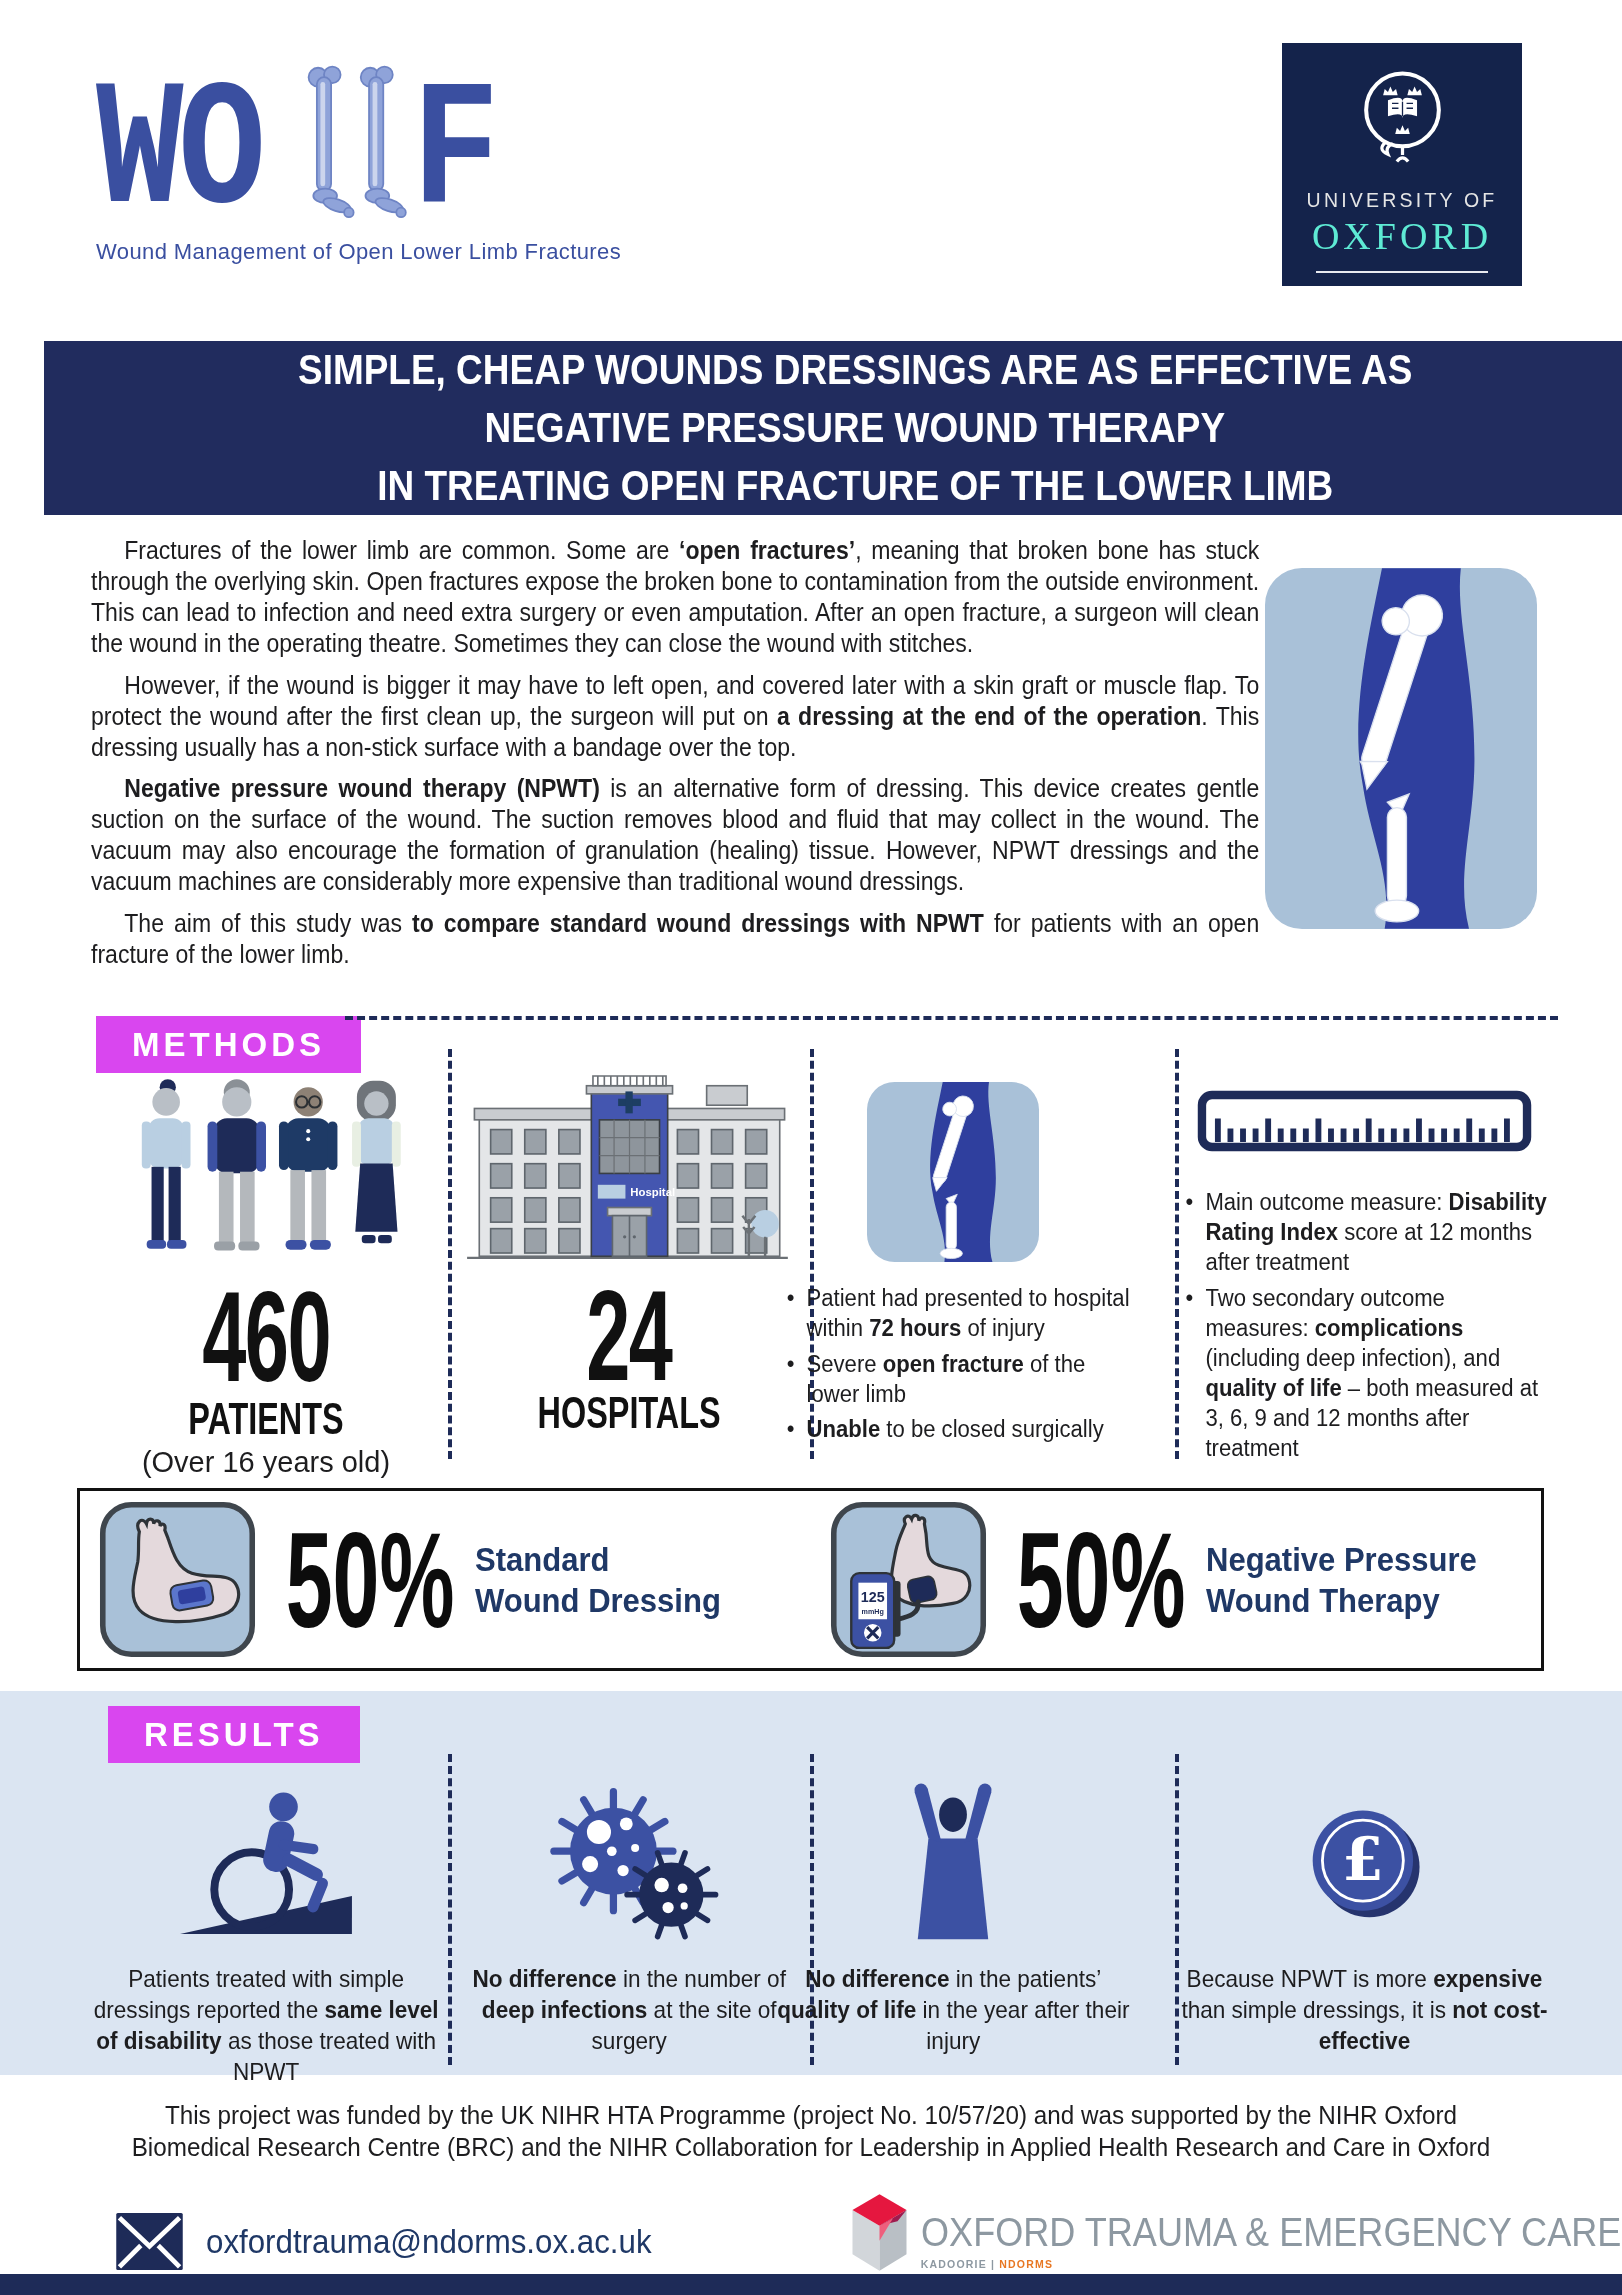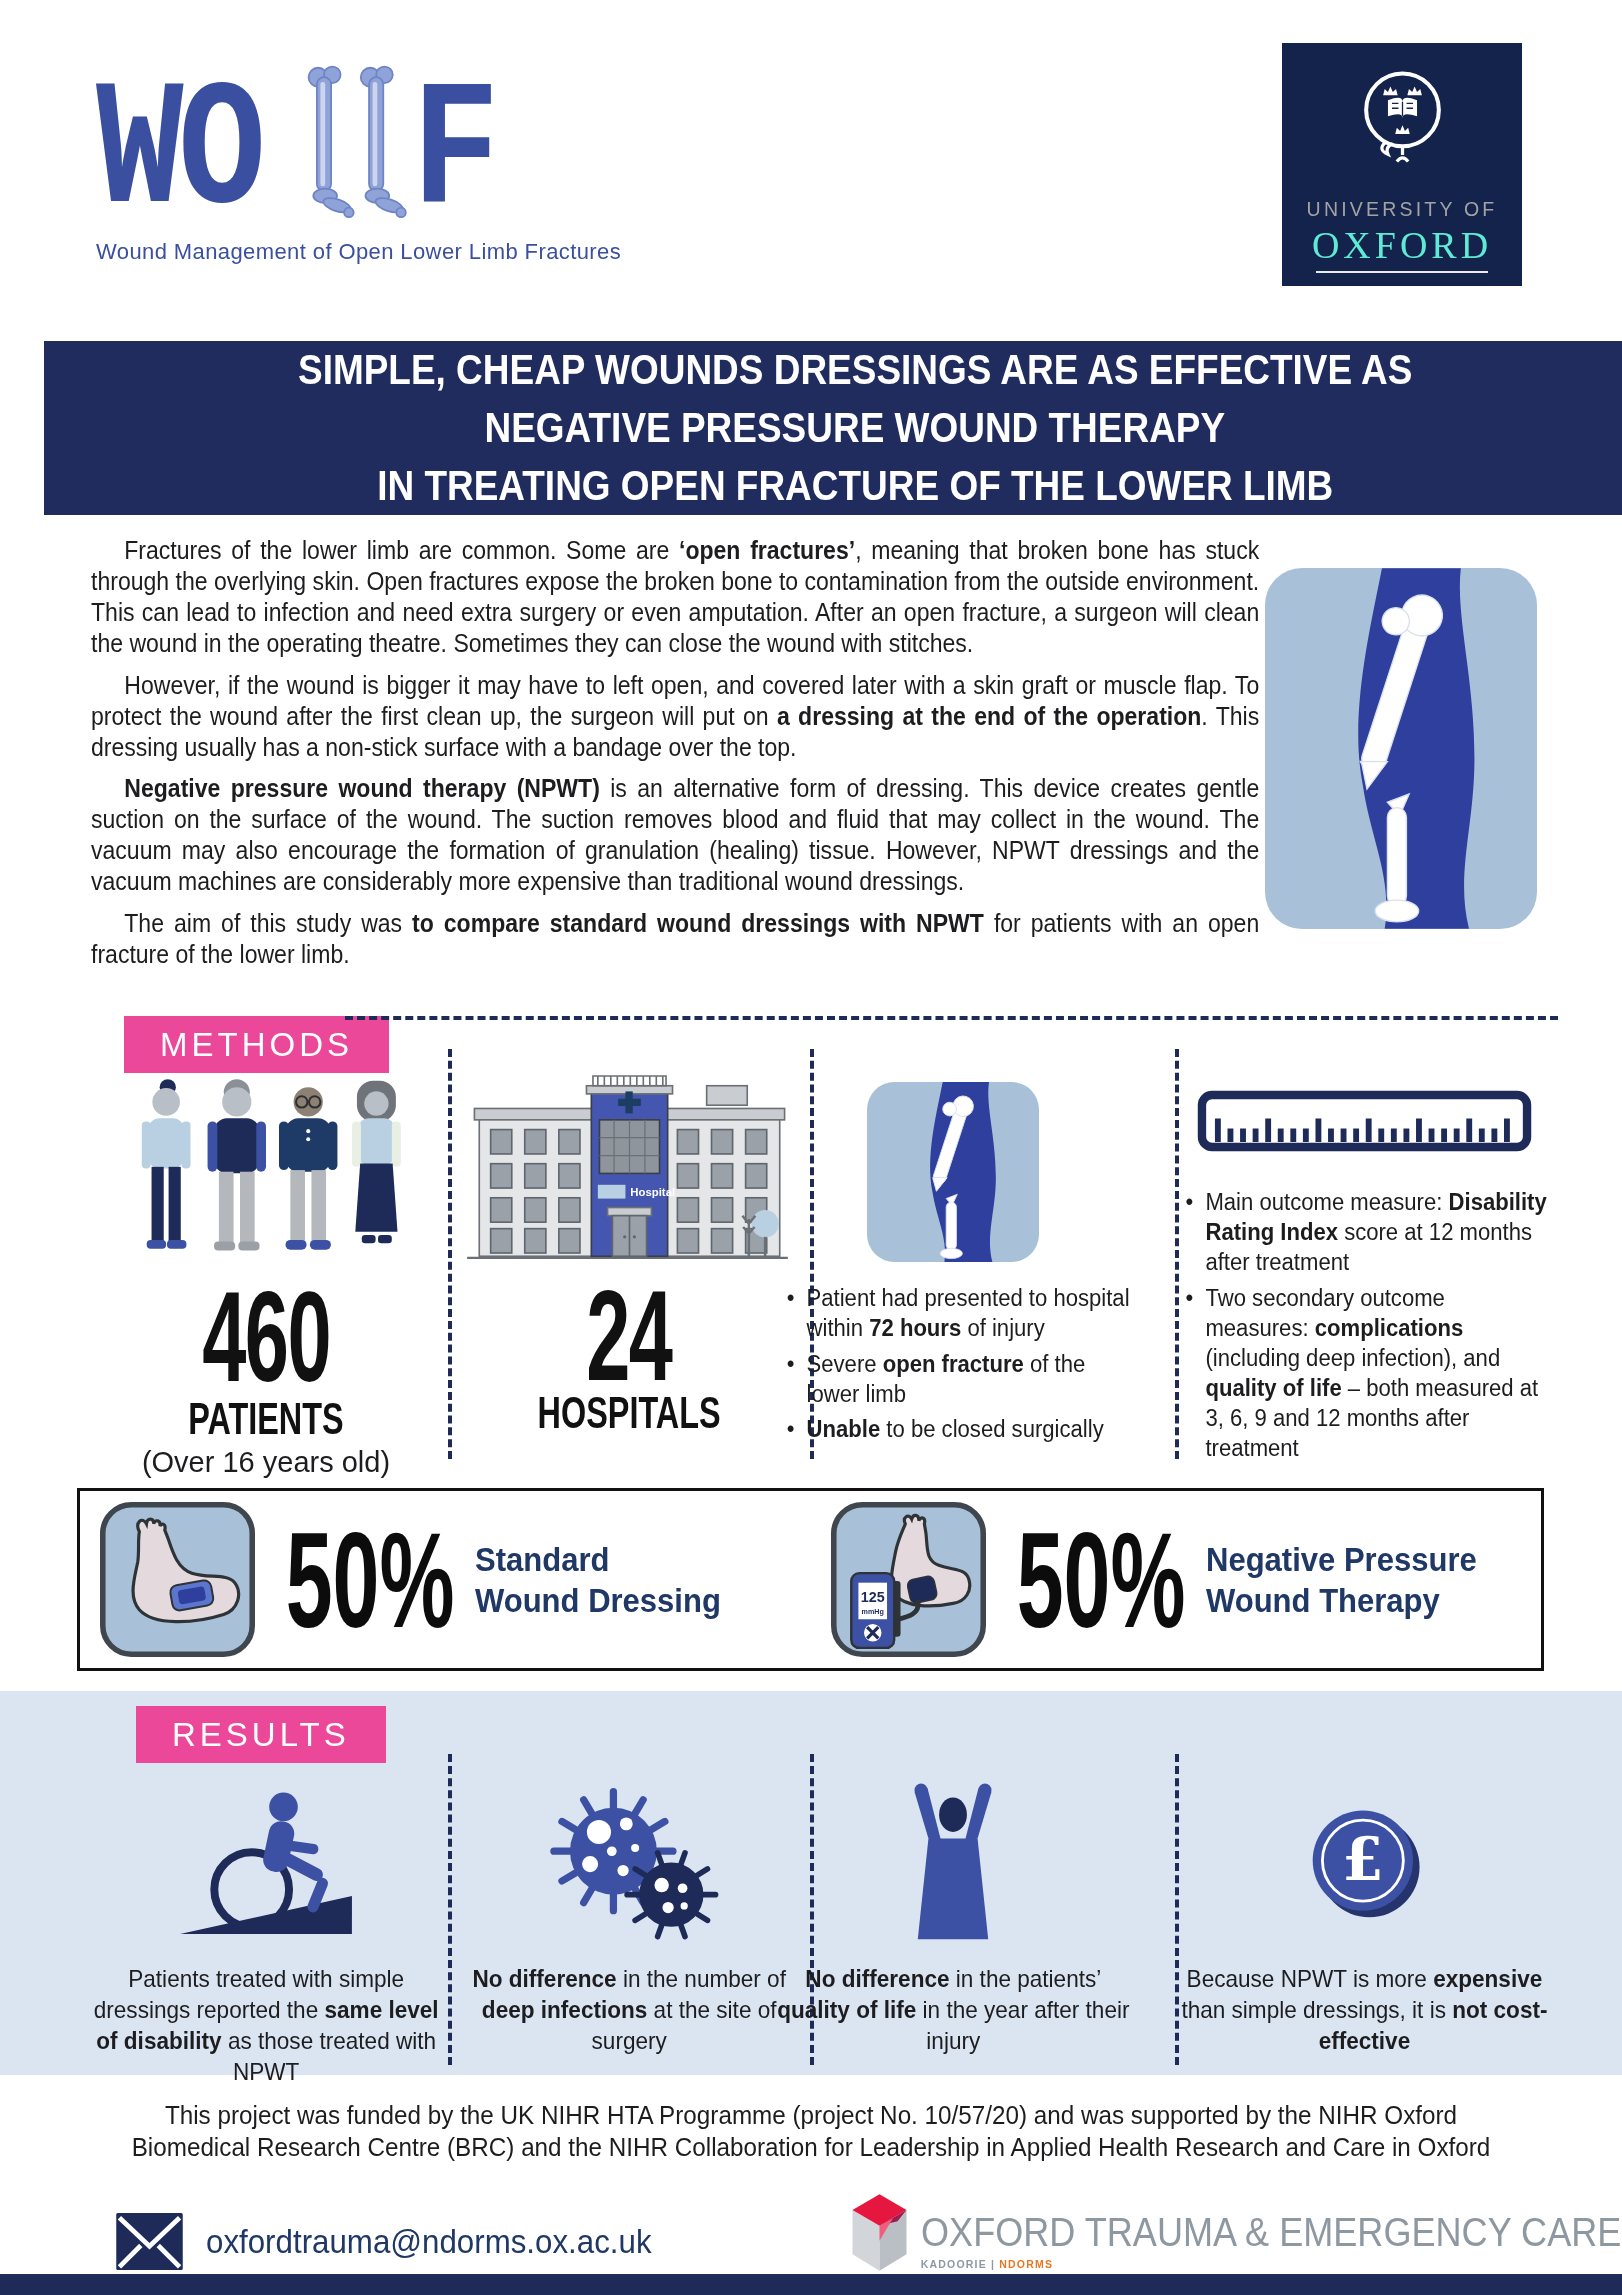--- a/index.html
+++ b/index.html
@@ -6,38 +6,38 @@
   #poster{position:relative;width:1622px;height:2295px;background:#ffffff;overflow:hidden;
           font-family:"Liberation Sans",sans-serif;color:#1d1d1f;}
   
   .wollf{position:absolute;left:96px;top:63px;}
   .wollf-row{display:flex;align-items:flex-end;font-family:Liberation Mono, monospace;}
   .wollf-txt{font-weight:bold;color:#3a4fa0;font-size:178px;line-height:154px;letter-spacing:-6.5px;
              display:inline-block;transform:scaleX(.82);transform-origin:left bottom;}
   .wollf-sub{margin-top:8px;font-size:22px;color:#3a4fa0;letter-spacing:0.4px;}
   .oxford-block{position:absolute;left:1282px;top:43px;width:240px;height:243px;background:#14234b;
                 text-align:center;}
-  .oxford-l1{margin-top:12px;color:#a3a3a3;font-size:19.5px;letter-spacing:3.2px;}
+  .oxford-l1{margin-top:3px;color:#e5e5e5;font-size:19.5px;letter-spacing:3.2px;}
   .oxford-l2{color:#5eead4;font-family:Liberation Serif, serif;font-size:38px;letter-spacing:4px;margin-top:1.6px;}
   .oxford-rule{position:absolute;left:34px;right:34px;bottom:13px;height:1.6px;background:#e8eaf0;}
   
   .banner{position:absolute;left:0;top:341px;width:1622px;height:174px;background:#212c5e;
           display:flex;flex-direction:column;justify-content:center;align-items:center;margin-left:44px;}
   .banner div{color:#fff;font-weight:bold;font-size:42px;line-height:58px;white-space:nowrap;
               transform:scaleX(.88);transform-origin:center;}
   
   .intro{position:absolute;left:91px;top:535px;width:1168px;}
   .intro-inner{width:1298px;transform:scaleX(.9);transform-origin:left top;
                font-size:25.6px;line-height:31px;text-align:justify;}
   .intro-inner p{margin:0 0 10.5px 0;text-indent:37px;}
   .leg-panel{position:absolute;left:1265px;top:568px;width:272px;height:361px;background:#a9c1d8;
              border-radius:37px;overflow:hidden;}
   
-  .sec-box{position:absolute;background:#ec4899;color:#fff;font-weight:normal;font-size:33px;
-           letter-spacing:4px;padding:9.7px 36px;margin-left:28px;}
+  .sec-box{position:absolute;background:#d946ef;color:#fff;font-weight:bold;font-size:33px;
+           letter-spacing:4px;padding:9.7px 36px;}
   .dash-h{position:absolute;border-top:4px dashed #1e2b58;}
   .dash-v{position:absolute;border-left:4px dashed #1e2b58;width:0;}
   .mcol,.rcol{position:absolute;text-align:center;}
   #mcol1,#rcol1{left:91px;width:350px;}
   #mcol2,#rcol2{left:454px;width:350px;}
   #mcol3,#rcol3{left:776px;width:354px;}
   #mcol4,#rcol4{left:1178px;width:373px;}
   .mcol{top:1048px;}
   .big-num{font-weight:bold;font-size:128px;line-height:105px;color:#111;
            display:inline-block;transform:scaleX(.62);letter-spacing:-2.4px;}

